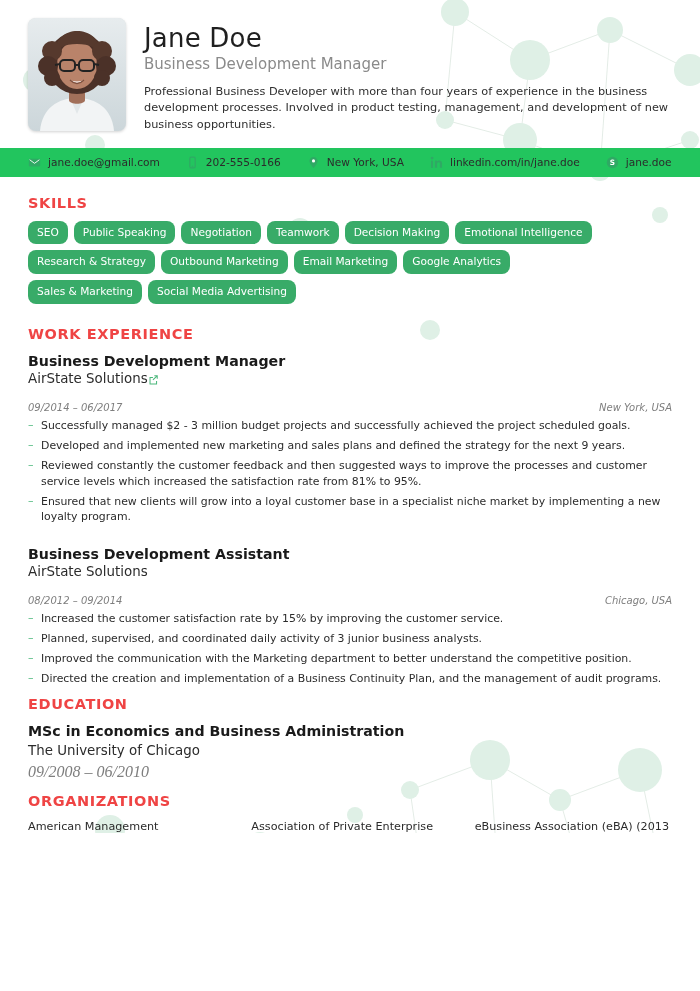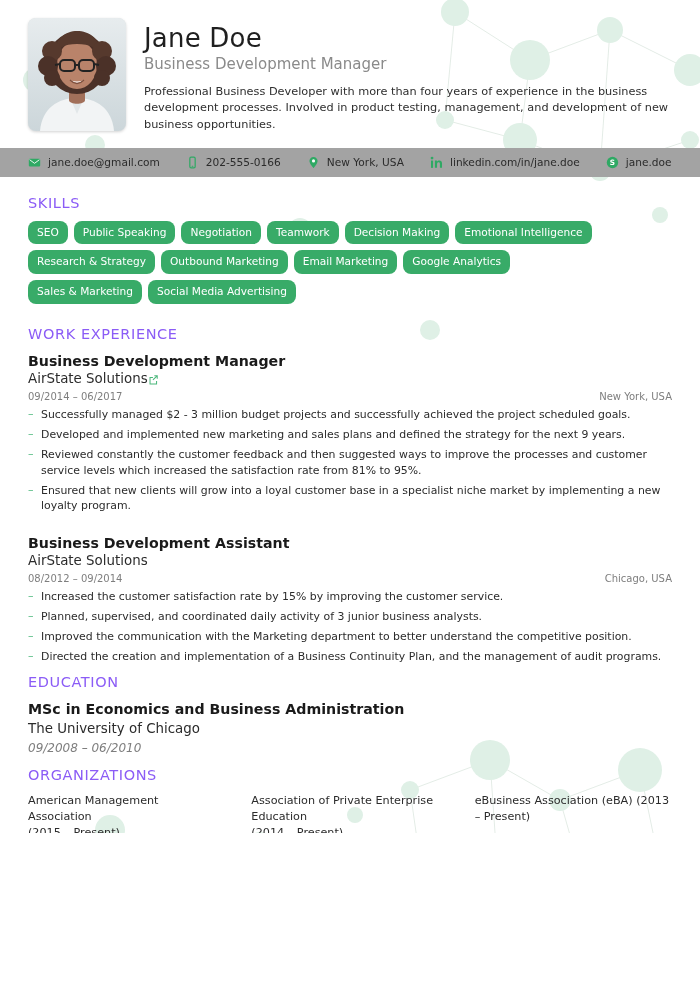--- a/index.html
+++ b/index.html
@@ -76,44 +76,44 @@
     font-size: 11.3px;
     line-height: 1.48;
     color: #2e2e2e;
     max-width: 540px;
   }
 
   
   .contact-bar {
     position: relative;
     z-index: 2;
-    background: #a3a3a3;
+    background: #22c55e;
     display: flex;
     align-items: center;
     gap: 26px;
     padding: 8px 28px;
     font-size: 10.6px;
     color: #2b2b2b;
     white-space: nowrap;
   }
 
   .contact-item { display: flex; align-items: center; gap: 7px; }
   .contact-item .ci-label { line-height: 1; }
   .ci-icon { display: inline-flex; width: 13px; height: 13px; align-items: center; justify-content: center; }
   .ci-icon svg { display: block; }
 
   
   .content { position: relative; z-index: 2; padding: 0 28px; }
 
   .section { margin-top: 18px; }
 
   .section-title {
-    color: #8b5cf6;
+    color: #ef4444;
     font-size: 14.5px;
-    font-weight: 400;
+    font-weight: 700;
     letter-spacing: 0.6px;
     margin-bottom: 10px;
   }
 
   
   .skills-list {
     display: flex;
     flex-wrap: wrap;
     gap: 6px 6px;
     max-width: 600px;
@@ -149,22 +149,23 @@
     align-items: center;
   }
   .link-icon { display: inline-flex; align-items: center; }
   .link-icon svg { display: block; }
 
   .job-meta {
     display: flex;
     justify-content: space-between;
     align-items: baseline;
     font-size: 10px;
+    font-style: italic;
     color: #7e7e7e;
-    margin-top: 3px;
+    margin-top: 14px;
     margin-bottom: 5px;
   }
 
   .bullets { list-style: none; }
 
   .bullets li {
     position: relative;
     padding-left: 13px;
     font-size: 10.9px;
     line-height: 1.42;
@@ -186,24 +187,25 @@
     font-weight: 700;
     color: #1a1a1a;
     line-height: 1.35;
   }
   .edu-school {
     font-size: 13.4px;
     color: #2b2b2b;
     line-height: 1.35;
   }
   .edu-dates {
-    font-size: 12px;
+    font-size: 16px;
     font-style: italic;
     color: #7e7e7e;
     margin-top: 3px;
+    font-family: Liberation Serif, serif;
   }
 
   
   .orgs {
     display: grid;
     grid-template-columns: 1fr 1fr 1fr;
     column-gap: 26px;
     row-gap: 16px;
     max-width: 660px;
   }

